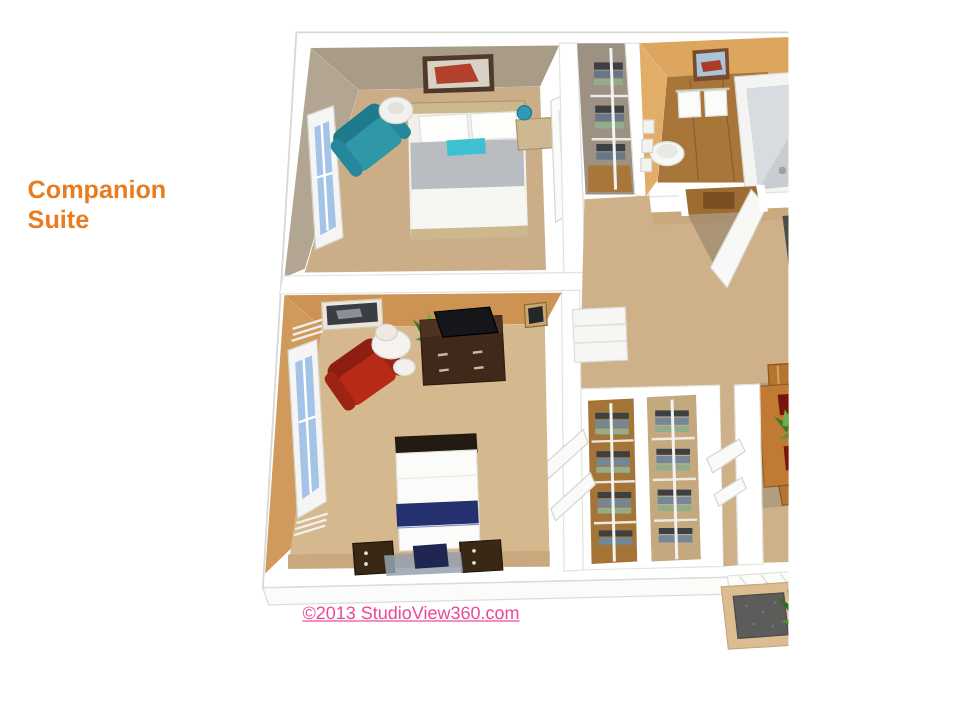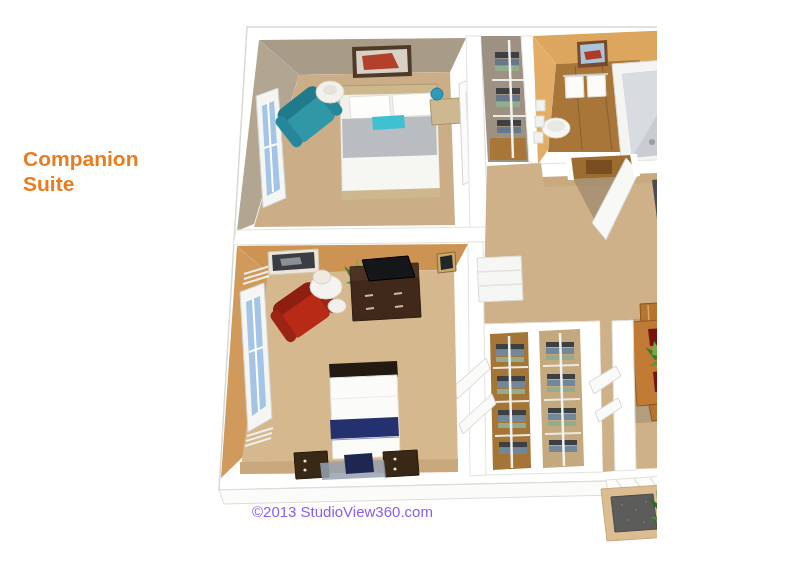--- a/index.html
+++ b/index.html
@@ -1,20 +1,20 @@
 <!DOCTYPE html>
 <html><head>
 <meta charset="utf-8">
 <style>
   html,body{margin:0;padding:0;background:#ffffff;}
   .stage{position:relative;width:657px;height:585px;background:#ffffff;overflow:hidden;
          font-family:"Liberation Sans",sans-serif;}
   .suite-title{position:absolute;left:23px;top:146px;width:150px;
                font-size:21px;line-height:25px;font-weight:700;color:#e87c1e;}
-  .copyright{position:absolute;left:252px;top:503px;font-size:15px;color:#8b5cf6;}
+  .copyright{position:absolute;left:252px;top:503px;font-size:15px;color:#ec4899;text-decoration:underline;}
   svg{position:absolute;left:0;top:0;}
 </style>
 </head>
 <body>
 
 <div class="stage">
 
   <div class="suite-title">Companion Suite</div>
 
   <svg width="800" height="585" viewBox="0 0 800 585">

